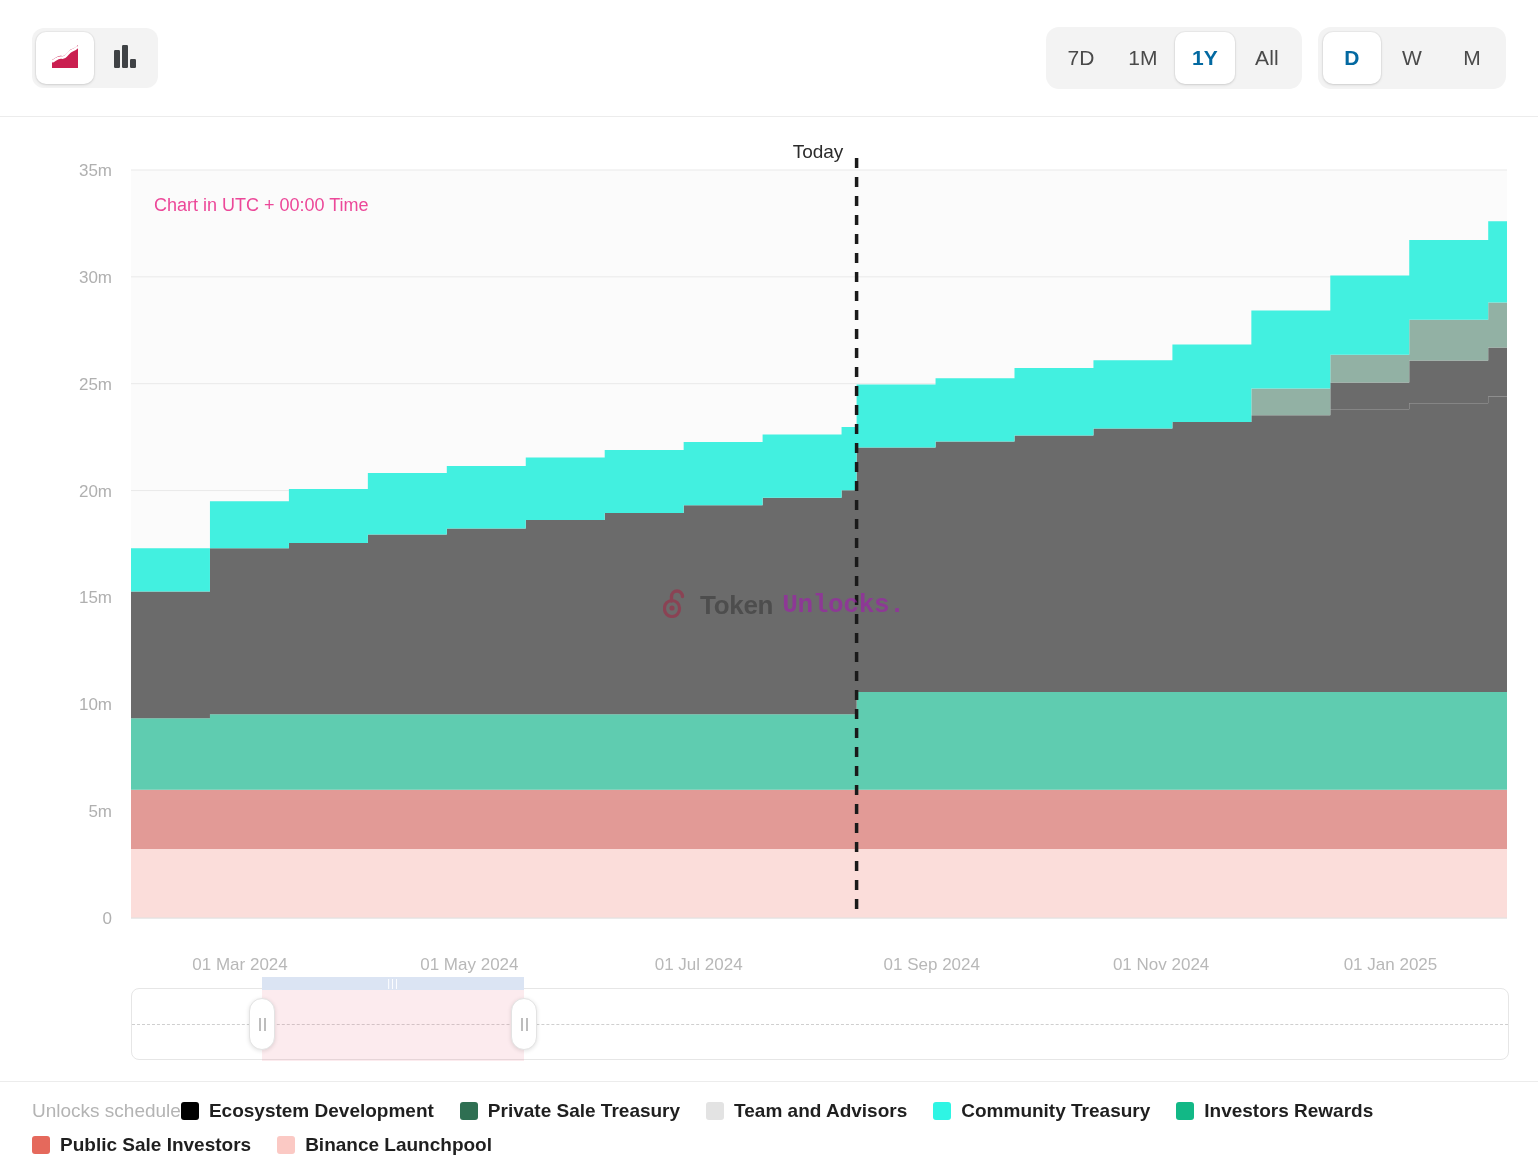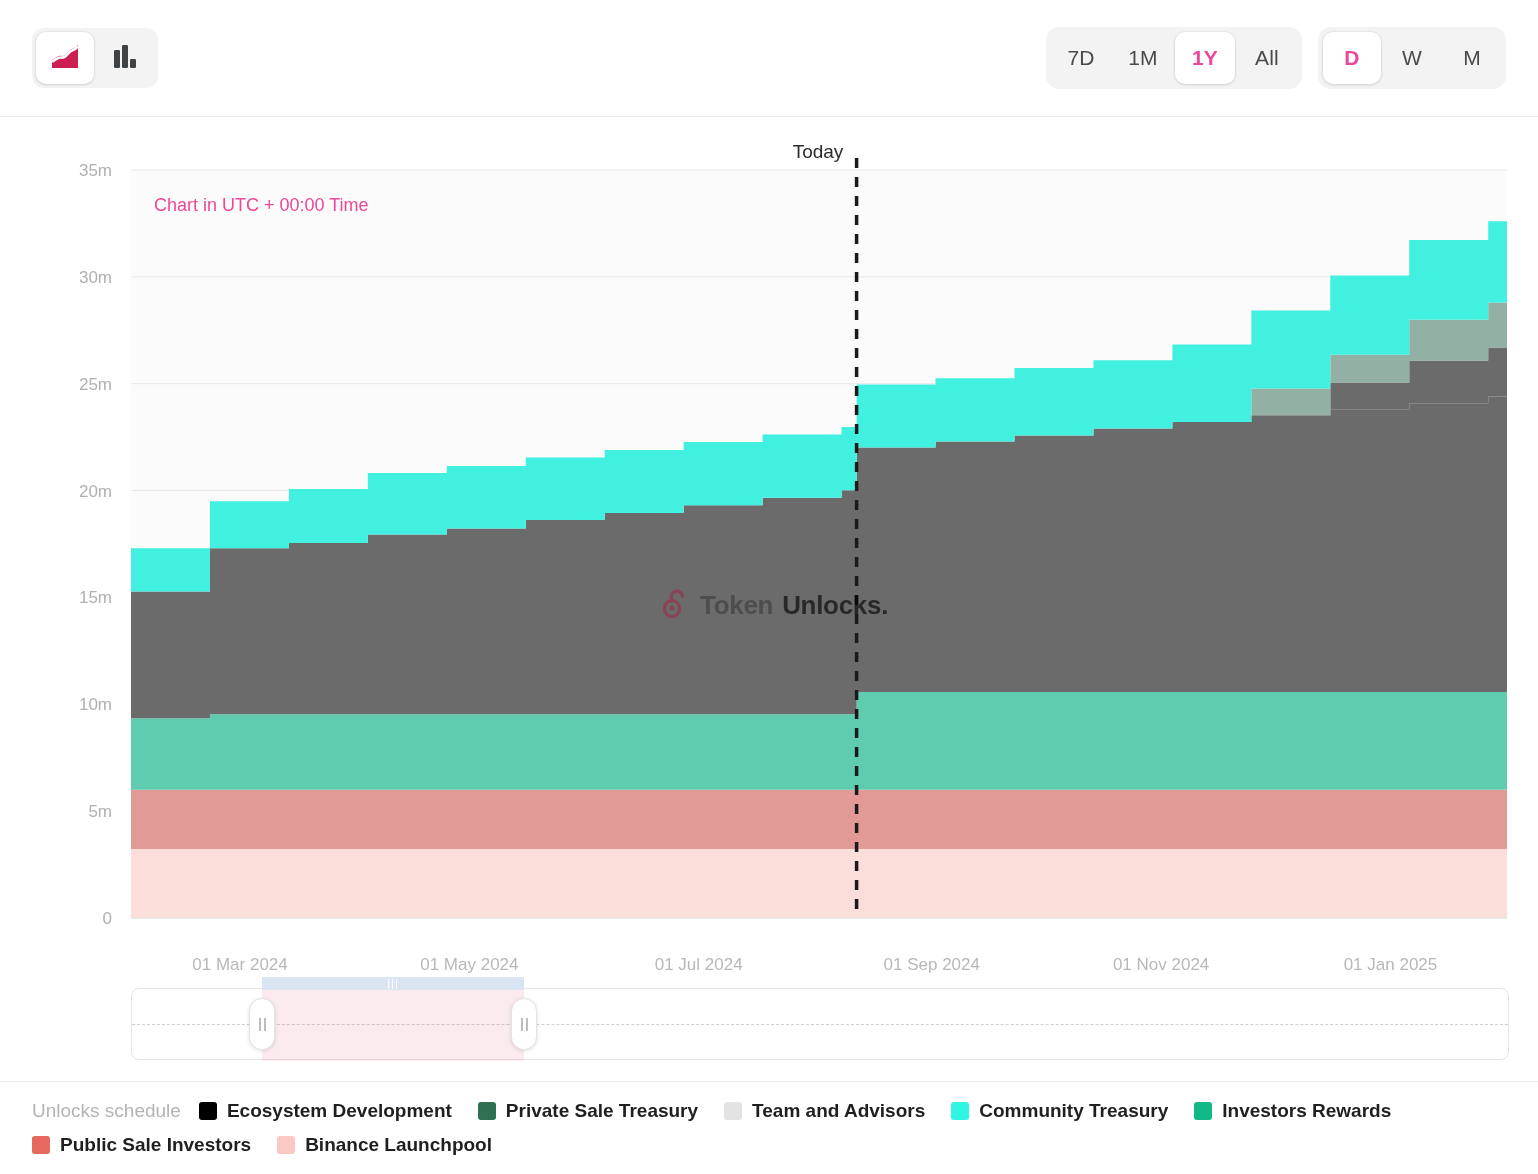--- a/index.html
+++ b/index.html
@@ -37,21 +37,21 @@
     background: #f3f3f3; border-radius: 13px; padding: 5px; gap: 2px;
   }
   .seg-btn {
     min-width: 60px; height: 52px; padding: 0 14px;
     border: none; background: transparent; border-radius: 10px;
     font-family: "Liberation Sans", sans-serif;
     font-size: 21px; color: #4a4a4a; letter-spacing: .2px;
     cursor: pointer; display: flex; align-items: center; justify-content: center;
   }
   .seg-btn.active {
-    background: #ffffff; color: #ec4899; font-weight: 700;
+    background: #ffffff; color: #0369a1; font-weight: 700;
     box-shadow: 0 1px 3px rgba(0,0,0,.13), 0 0 0 1px rgba(0,0,0,.03);
   }
   .seg-group.dwm .seg-btn { min-width: 58px; }
 
   
   .chart-wrap { position: absolute; top: 117px; left: 0; width: 1538px; height: 960px; }
   .plot-svg { display: block; }
 
   .today-label {
     position: absolute; left: 818px; top: 141px;
@@ -64,21 +64,21 @@
     font-size: 18px; color: #ec4899;
     white-space: nowrap;
   }
   .watermark {
     position: absolute; left: 663px; top: 588px;
     display: flex; align-items: center; gap: 9px;
     opacity: .62; pointer-events: none;
   }
   .wm-text { font-size: 26px; font-weight: 700; letter-spacing: -.3px; }
   .wm-dark { color: #3b3b3b; }
-  .wm-red  { color: #000000; }
+  .wm-red  { color: #a21caf; font-family: Liberation Mono, monospace; }
 
   
   .slider {
     position: absolute; left: 131px; top: 988px;
     width: 1378px; height: 72px;
     border: 1px solid #e6e6e6; border-radius: 8px;
     background: #fff; overflow: visible;
   }
   .slider-line {
     position: absolute; left: 0; right: 0; top: 50%;
@@ -108,21 +108,21 @@
 
   
   .legend {
     position: absolute; left: 0; top: 1081px; right: 0;
     border-top: 1px solid #ececec;
     padding: 18px 32px 0 32px;
     display: flex; flex-wrap: wrap; align-items: center;
     row-gap: 12px; column-gap: 0;
   }
   .legend-title {
-    font-size: 19px; color: #b4b4b4; margin-right: 18px; white-space: nowrap;
+    font-size: 19px; color: #b4b4b4; white-space: nowrap;
   }
   .legend-item {
     display: flex; align-items: center; gap: 10px;
     margin-right: 26px; cursor: pointer; white-space: nowrap;
   }
   .legend-swatch { width: 18px; height: 18px; border-radius: 3px; flex: none; }
   .legend-label { font-size: 19px; color: #1f1f1f; font-weight: bold; }
 </style>
 </head>
 <body>

